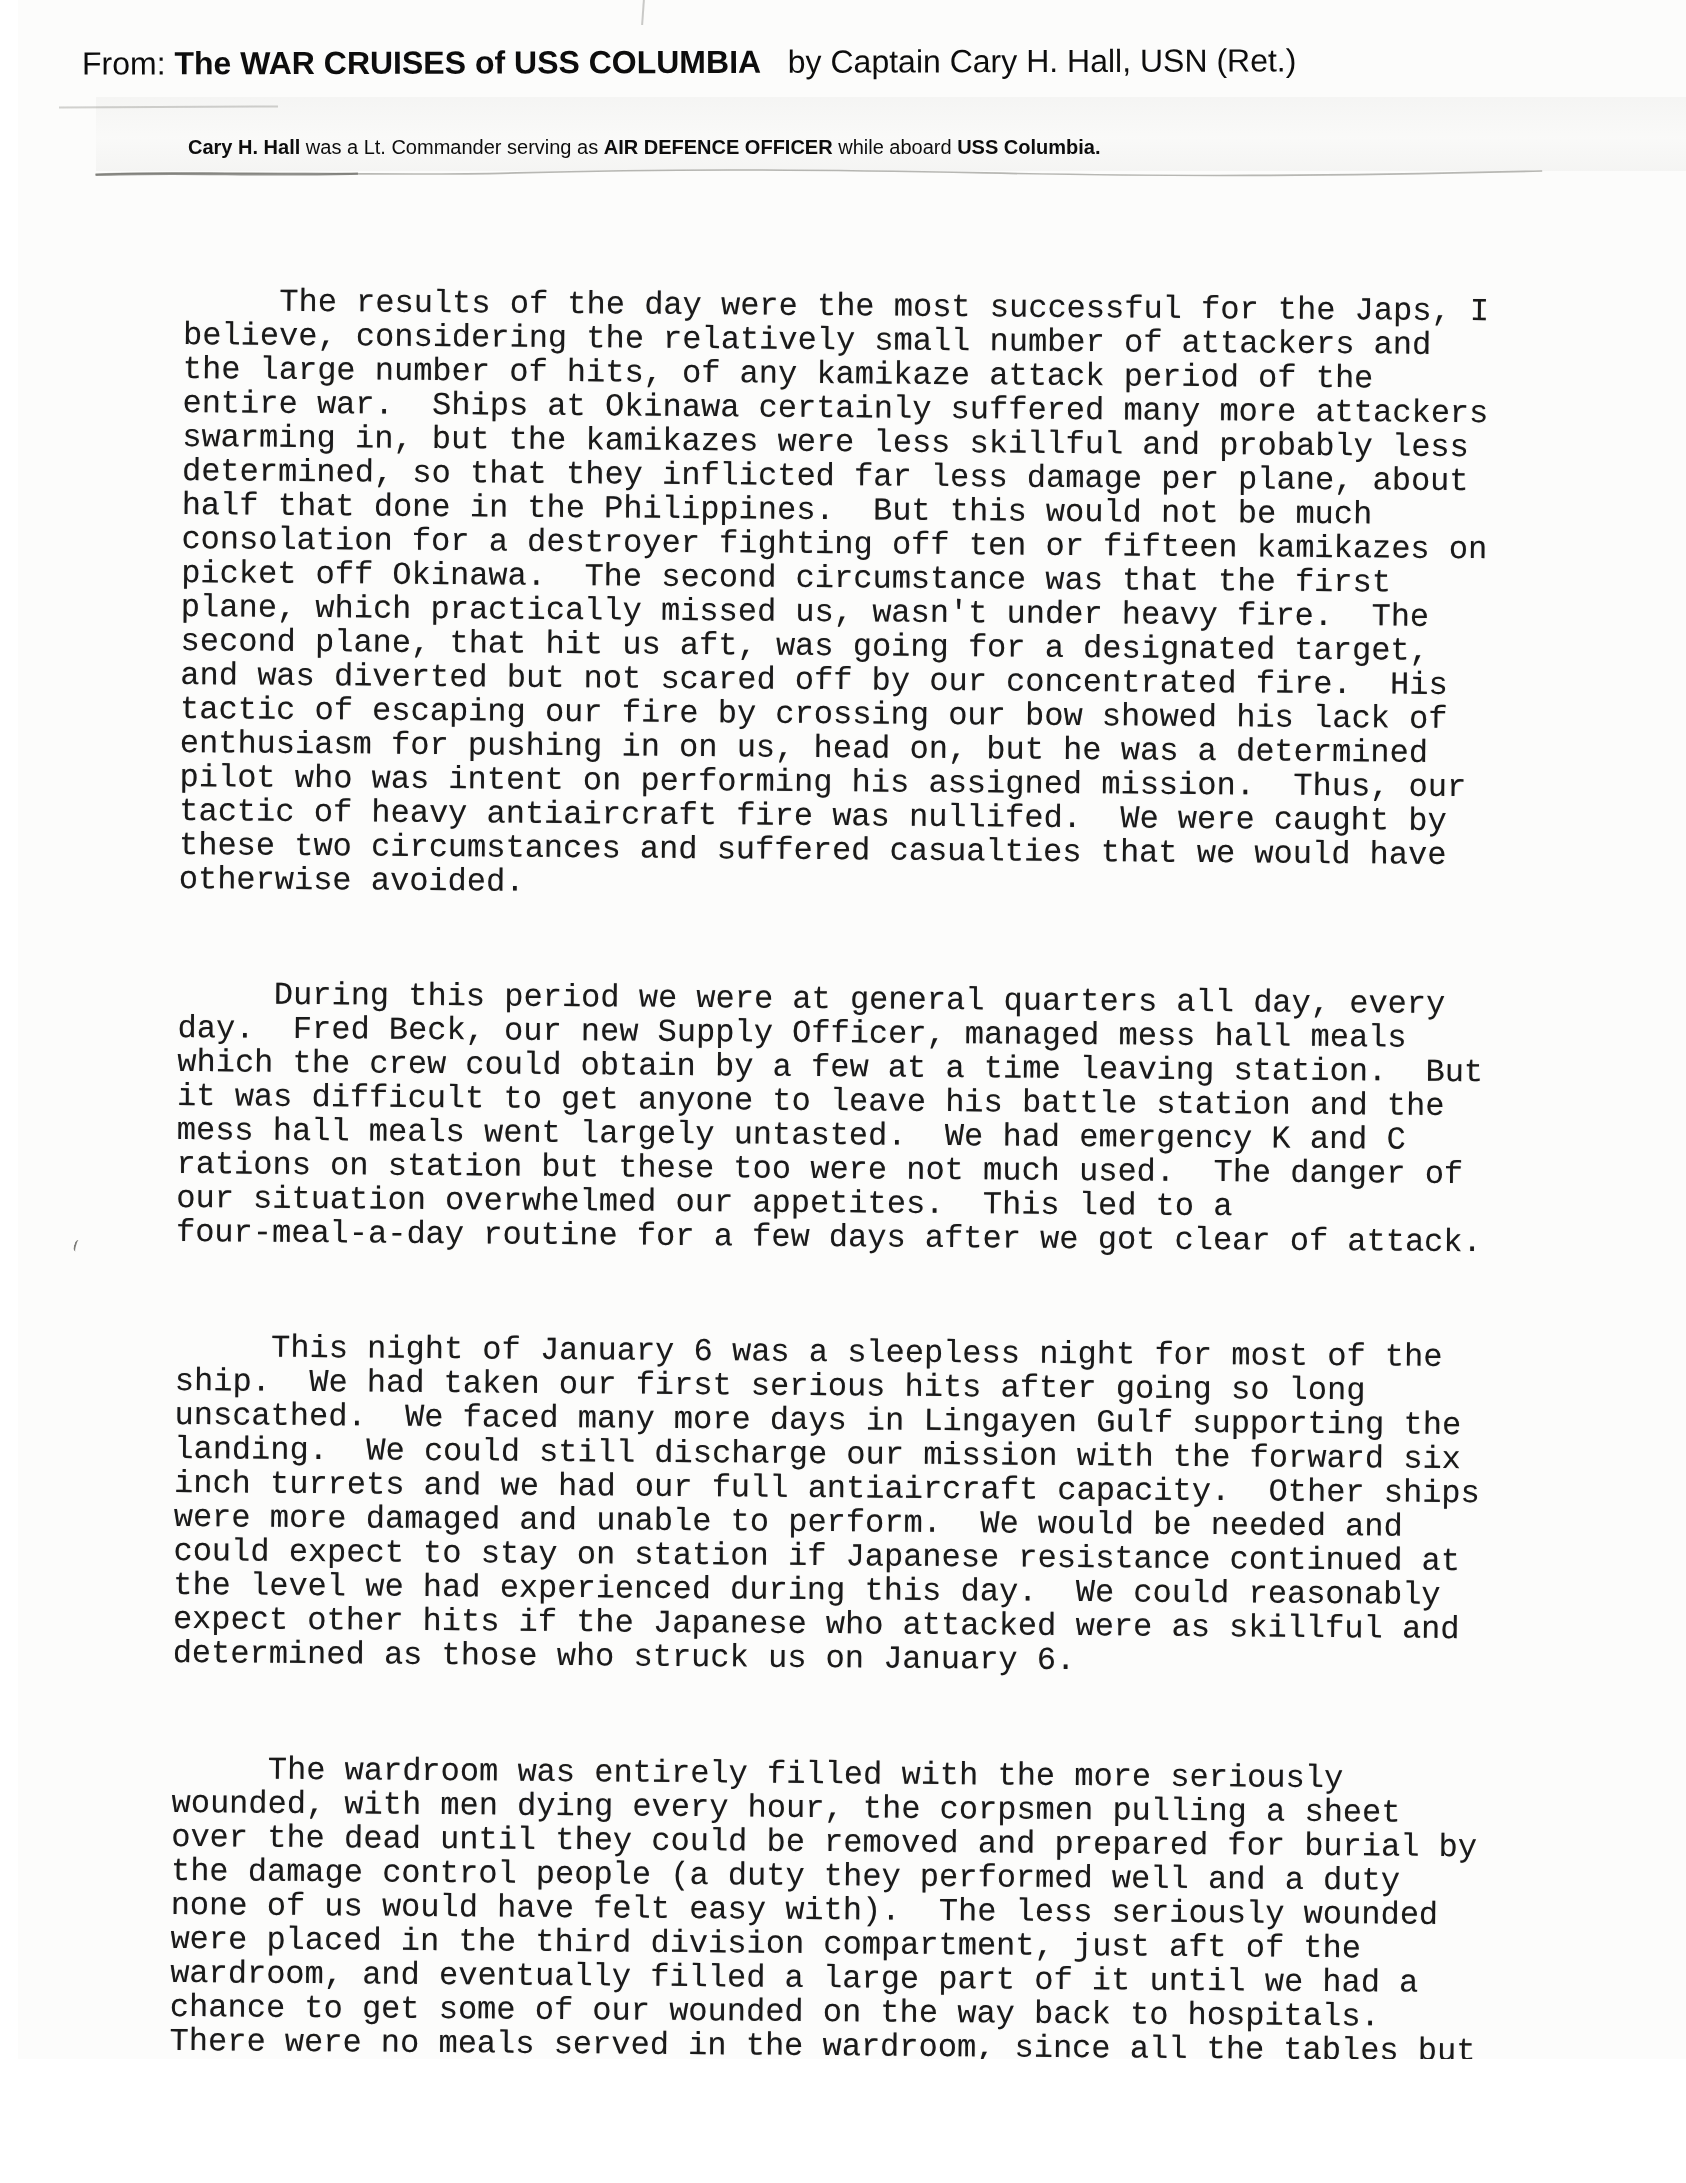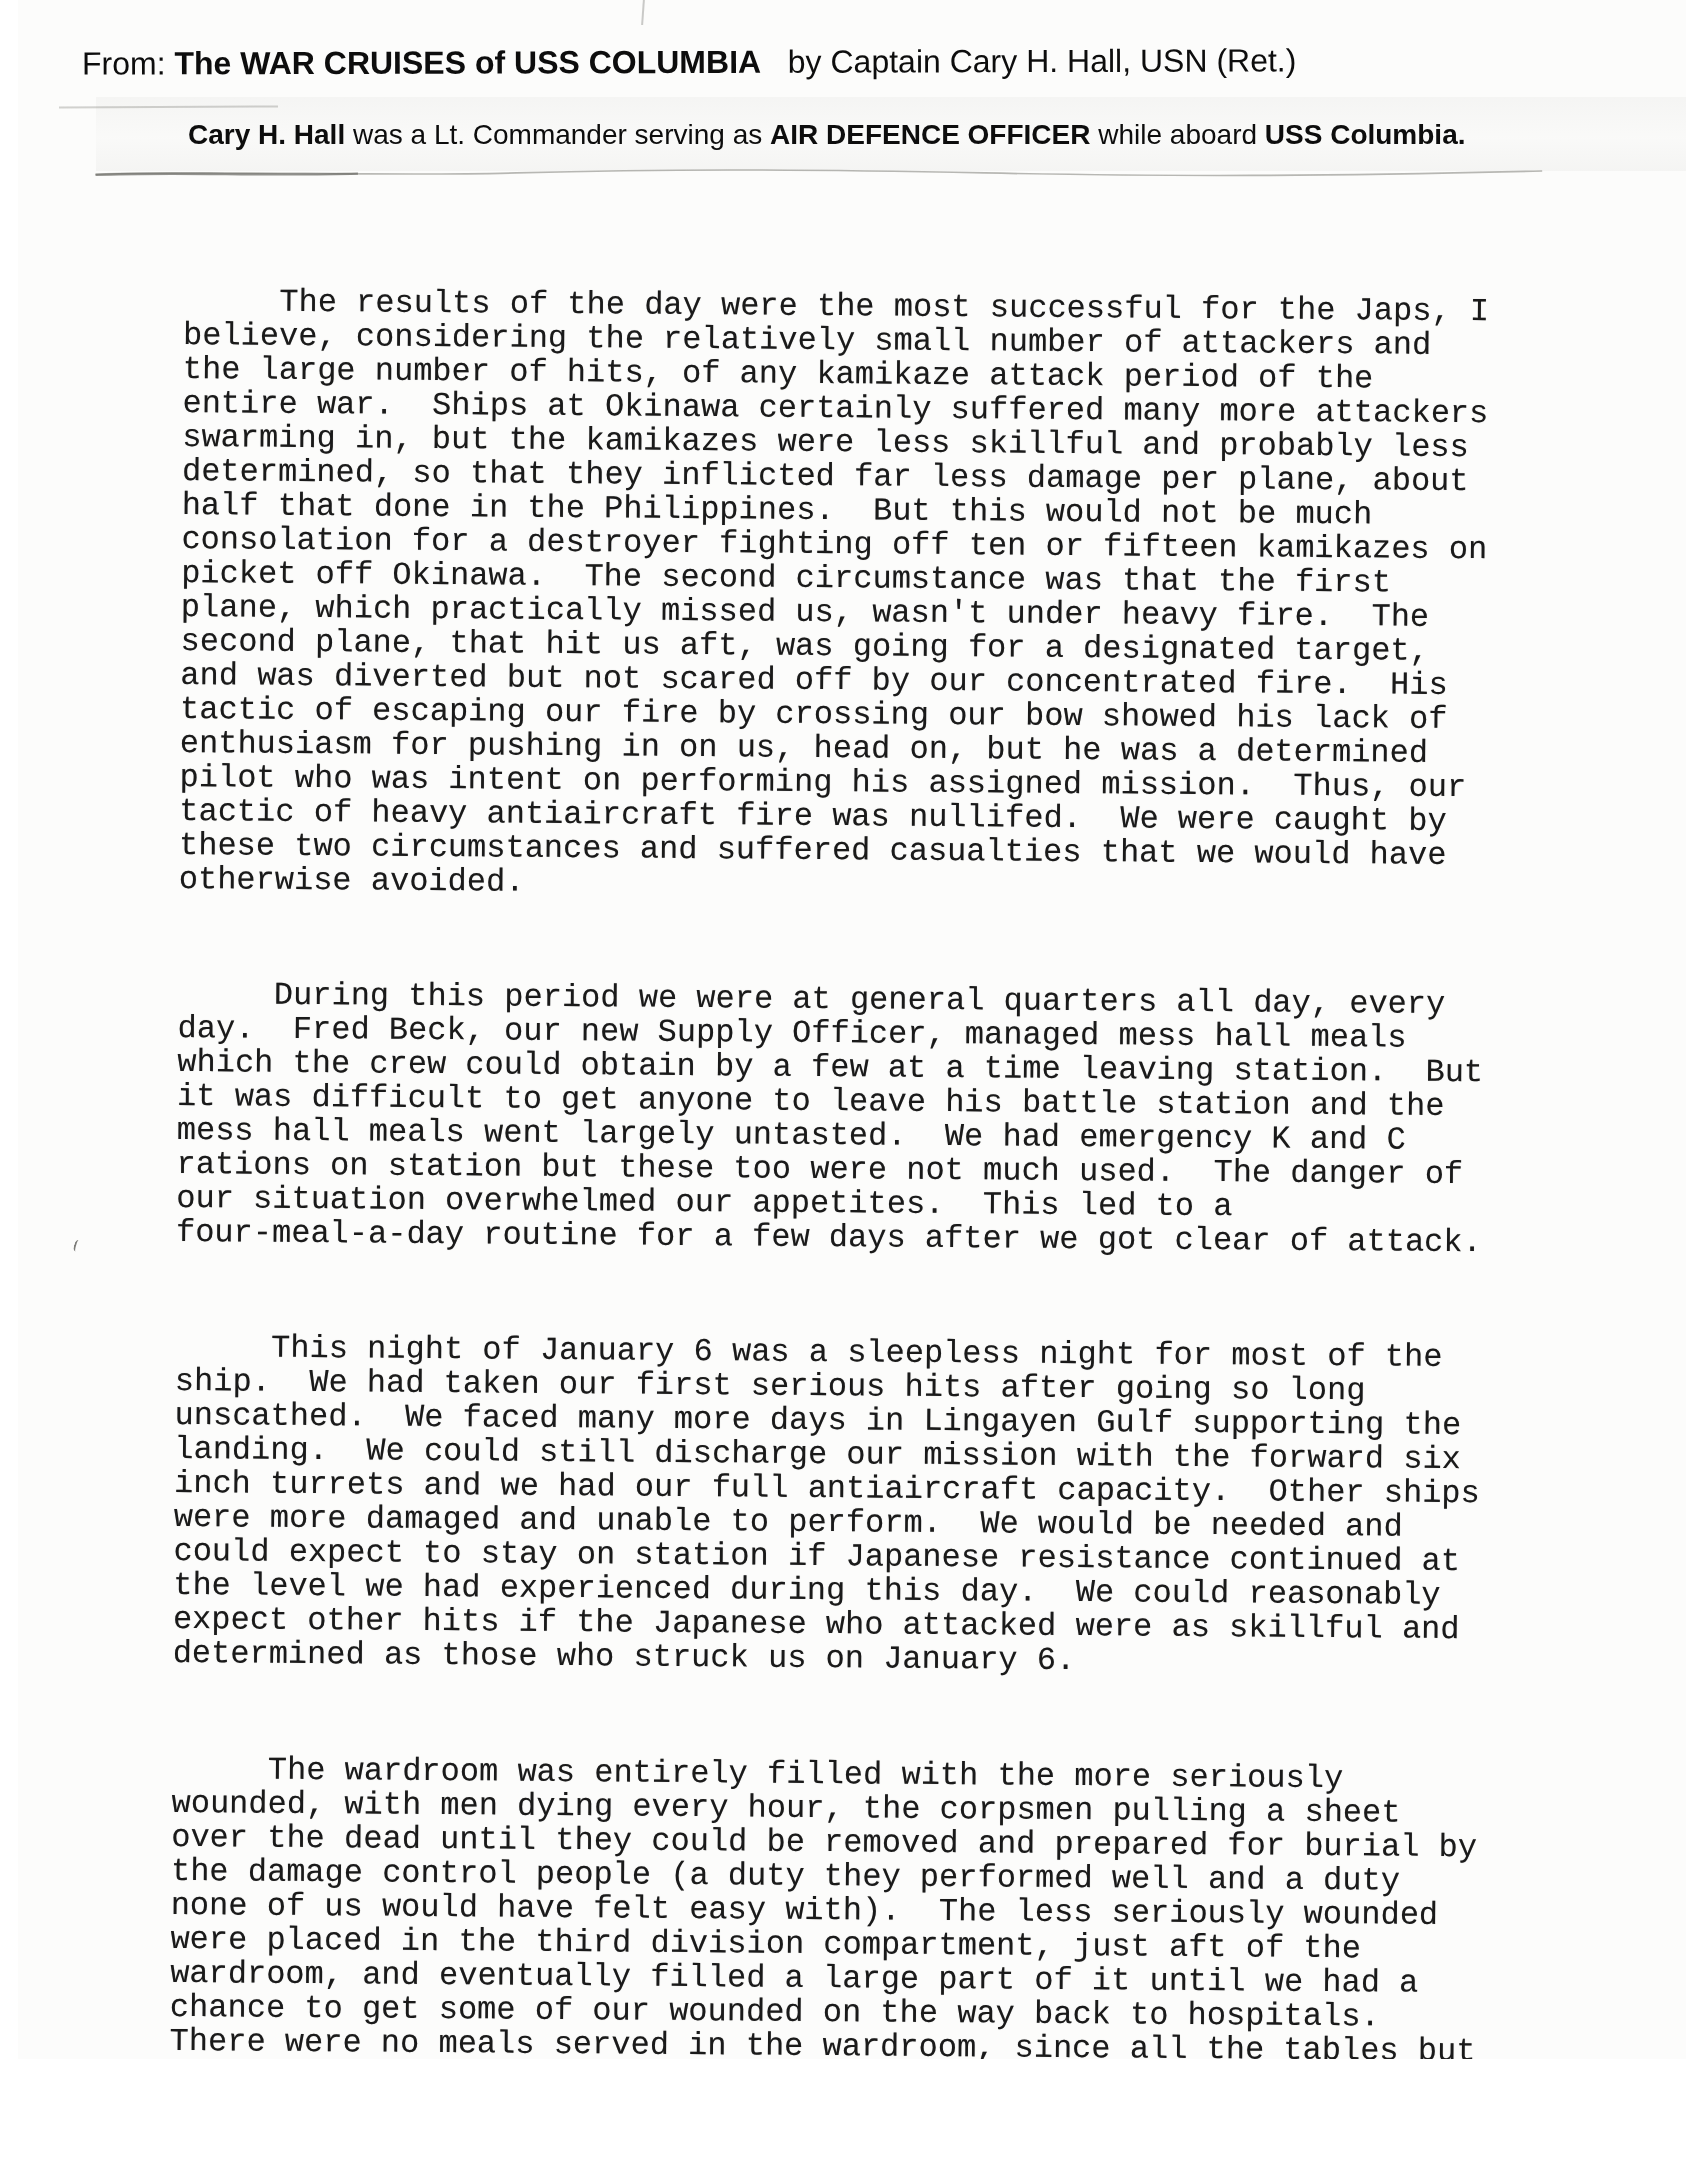--- a/index.html
+++ b/index.html
@@ -29,23 +29,23 @@
     left: 64px; top: 44px;
     font-family: "Liberation Sans", sans-serif;
     font-size: 32px;
     line-height: 37px;
     white-space: pre;
     color: #0d0d0d;
     transform: rotate(-0.15deg);
   }
   .subtitle-line {
     position: absolute;
-    left: 170px; top: 118px;
+    left: 170px; top: 130px;
     font-family: "Liberation Sans", sans-serif;
-    font-size: 28px;
+    font-size: 20px;
     line-height: 34px;
     white-space: pre;
     color: #0d0d0d;
   }
   .bold { font-weight: bold; }
 
   
   .crease-topcenter {
     position: absolute; left: 624px; top: 0;
     width: 2px; height: 25px;

